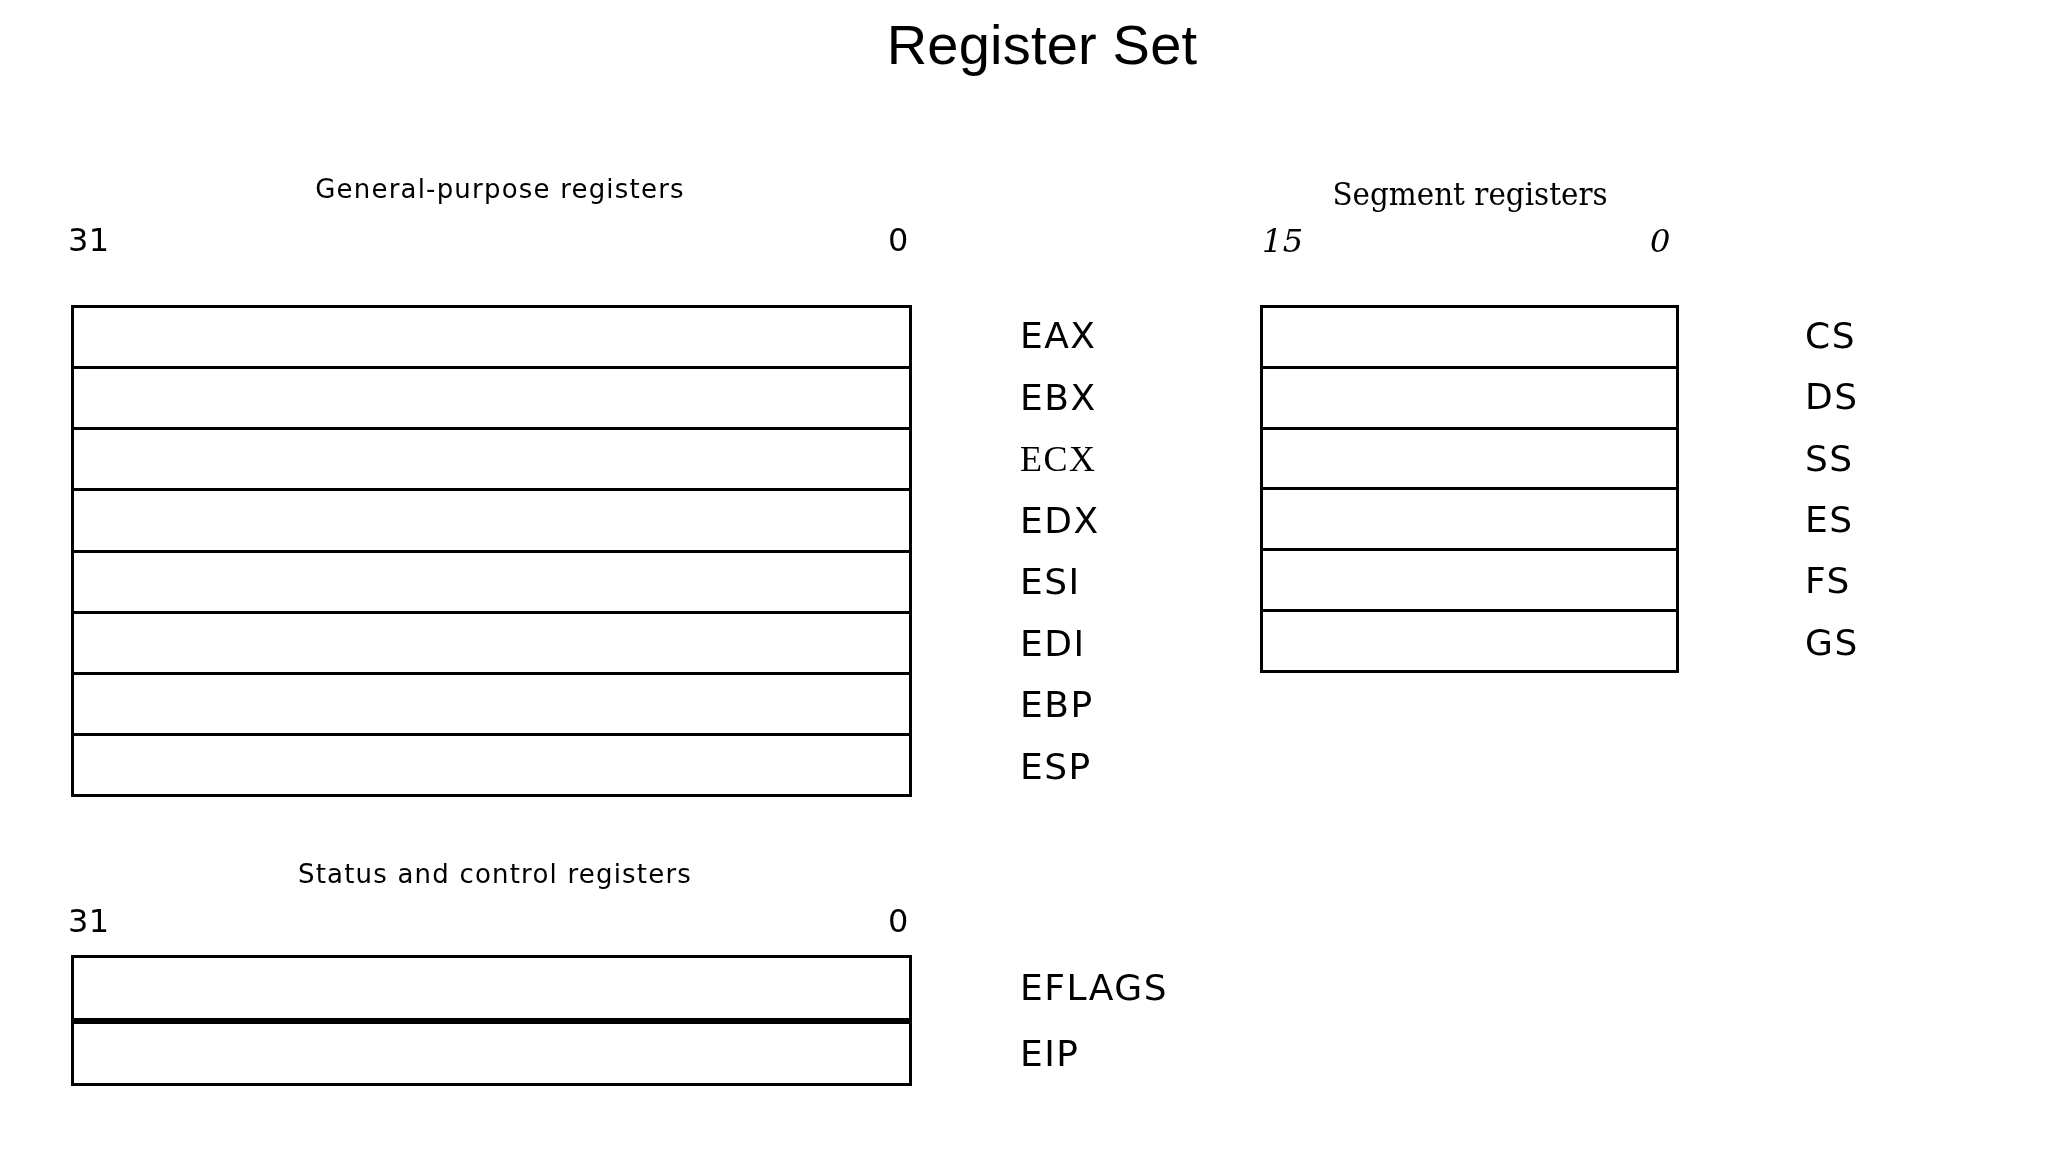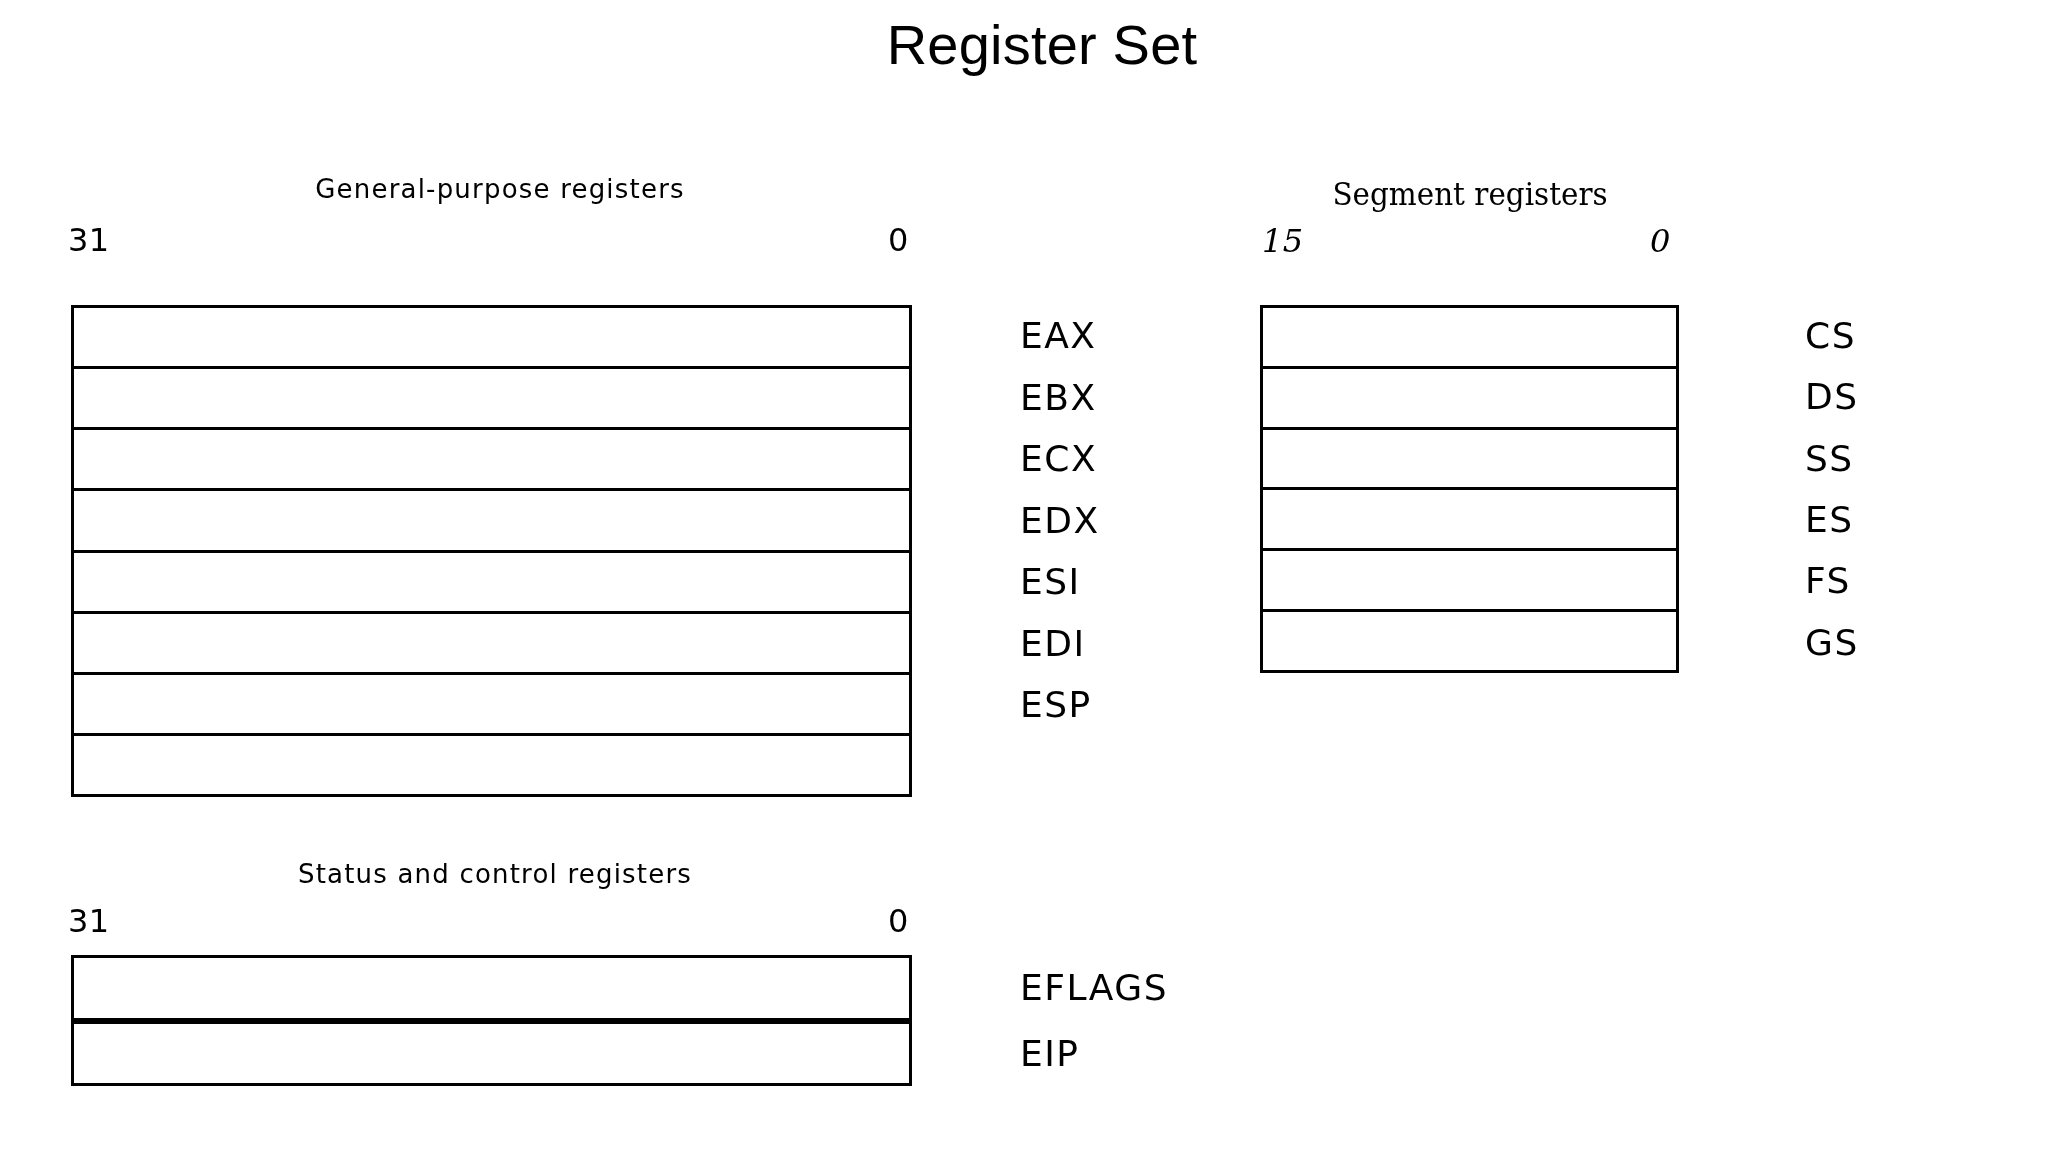--- a/index.html
+++ b/index.html
@@ -126,24 +126,25 @@
     <div class="reg-cell"></div>
     <div class="reg-cell"></div>
     <div class="reg-cell"></div>
     <div class="reg-cell"></div>
     <div class="reg-cell"></div>
   </div>
 
   <div class="reg-names" style="left:1000px; top:305px; width:260px; height:492px;">
     <div class="reg-name" style="height:61.5px;">EAX</div>
     <div class="reg-name" style="height:61.5px;">EBX</div>
-    <div class="reg-name" style="height:61.5px;">ECX</div>
+    <div class="reg-name" style="height:61.5px;font-family:Liberation Serif, serif;">ECX</div>
     <div class="reg-name" style="height:61.5px;text-align:center;">EDX</div>
     <div class="reg-name" style="height:61.5px;">ESI</div>
     <div class="reg-name" style="height:61.5px;">EDI</div>
+    <div class="reg-name" style="height:61.5px;">EBP</div>
     <div class="reg-name" style="height:61.5px;">ESP</div>
   </div>
 
   <div class="section-heading serif" style="left:1250px; top:175px; width:440px;">Segment registers</div>
 
   <div class="bit-label serif" style="left:1262px; top:222px;">15</div>
 
   <div class="bit-label serif" style="left:1650px; top:222px;">0</div>
 
   <div class="reg-table" style="left:1260px; top:305px; width:419px; height:368px;">

